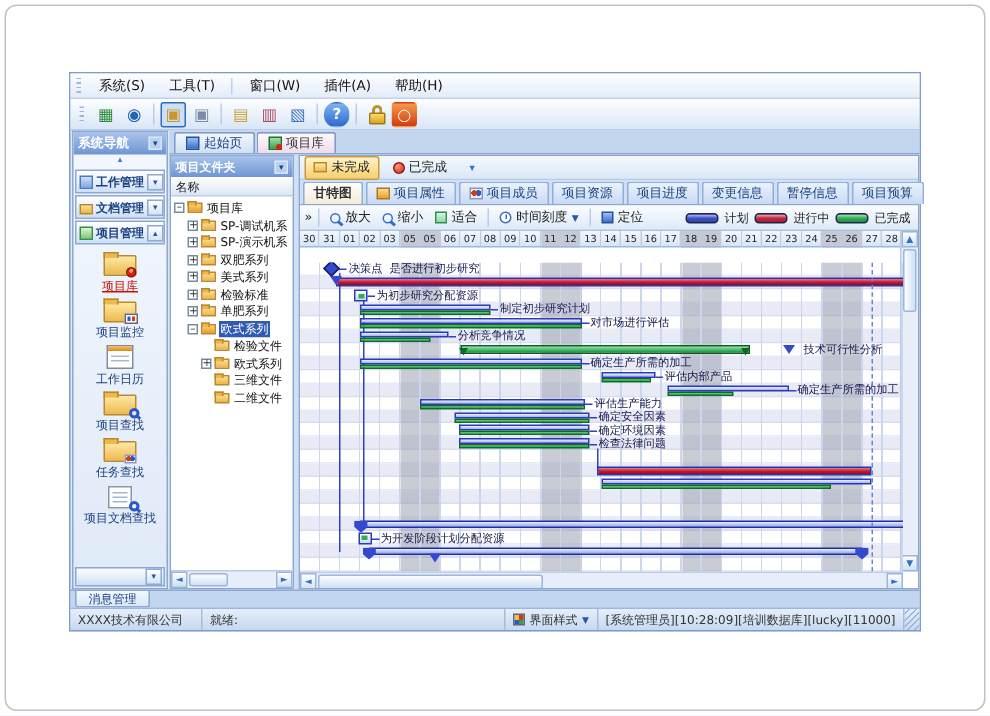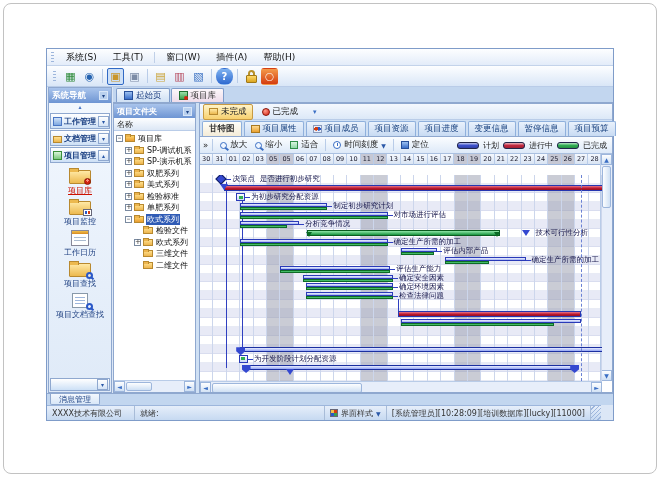--- a/index.html
+++ b/index.html
@@ -149,21 +149,21 @@
 .gvscroll {position:absolute; top:17px; right:0; width:12px; height:227px; background:#e7eefa; border-left:1px solid #b9cce8; display:flex; flex-direction:column;}
 .sb-btn-v {height:11px; flex:none; background:linear-gradient(#fdfeff,#cfe0f4); border:1px solid #9db6dc; font-size:6px; color:#3a6ec4; text-align:center; line-height:9px;}
 .sb-thumb-v {height:42px; flex:none; background:linear-gradient(90deg,#fdfeff,#cfe0f4); border:1px solid #9db6dc; border-radius:2px; margin:1px;}
 .sb-fill {flex:1;}
 .ghscroll {position:absolute; top:244px; left:0; width:402px; height:13px; background:#e7eefa; border-top:1px solid #b9cce8; display:flex; align-items:stretch;}
 .sb-thumb-gh {width:150px; background:linear-gradient(#fdfeff,#cfe0f4); border:1px solid #9db6dc; border-radius:2px; margin:1px;}
 
 
 .bottomtabs {position:absolute; left:0; right:0; bottom:15px; height:12px; background:#c2d6ef; border-top:1px solid #8fa8cf; display:flex; padding-left:3px;}
 .msgtab {height:11px; padding:0 8px; background:linear-gradient(#f3f8fe,#d9e7f7); border:1px solid #8fa8cf; border-top:none; border-radius:0 0 2px 2px; font-size:8px; color:#1d4284; display:flex; align-items:center;}
-.statusbar {position:absolute; left:0; right:12px; b
+.statusbar {position:absolute; left:0; right:0; b
 ottom:0; bottom:0; height:15px; background:linear-gradient(#e6eefa,#c6d9f1); border-top:1px solid #9db6dc; display:flex; align-items:center; font-size:8px; color:#333;}
 .scell {border-right:1px solid #a8bcd8; padding:0 5px; display:flex; align-items:center; gap:3px; height:100%;}
 .scell.company {width:88px; flex:none;}
 .scell.ready {flex:1;}
 .style-ico {width:8px; height:8px; background:conic-gradient(#d43c10 0 25%, #3aa04a 0 50%, #2a58c8 0 75%, #f2c04a 0); border:1px solid #667;}
 .sgrip {width:10px; height:100%; flex:none; background:repeating-linear-gradient(135deg, transparent 0 2px, #9db6dc 2px 3px);}
 </style>
 </head>
 <body>
 
@@ -246,20 +246,27 @@
                 <div class="bi-cal"></div>
               </div>
               <span class="lbl">工作日历</span>
             </div>
             <div class="nav-item">
               <div class="bigicon">
                 <div class="bi-folder"></div>
                 <span class="badge badge-mag"></span>
               </div>
               <span class="lbl">项目查找</span>
+            </div>
+            <div class="nav-item">
+              <div class="bigicon">
+                <div class="bi-folder"></div>
+                <span class="badge badge-people"></span>
+              </div>
+              <span class="lbl">任务查找</span>
             </div>
             <div class="nav-item">
               <div class="bigicon">
                 <div class="bi-docs"></div>
                 <span class="badge badge-mag"></span>
               </div>
               <span class="lbl">项目文档查找</span>
             </div>
           </div>
         <div class="nav-partial">

